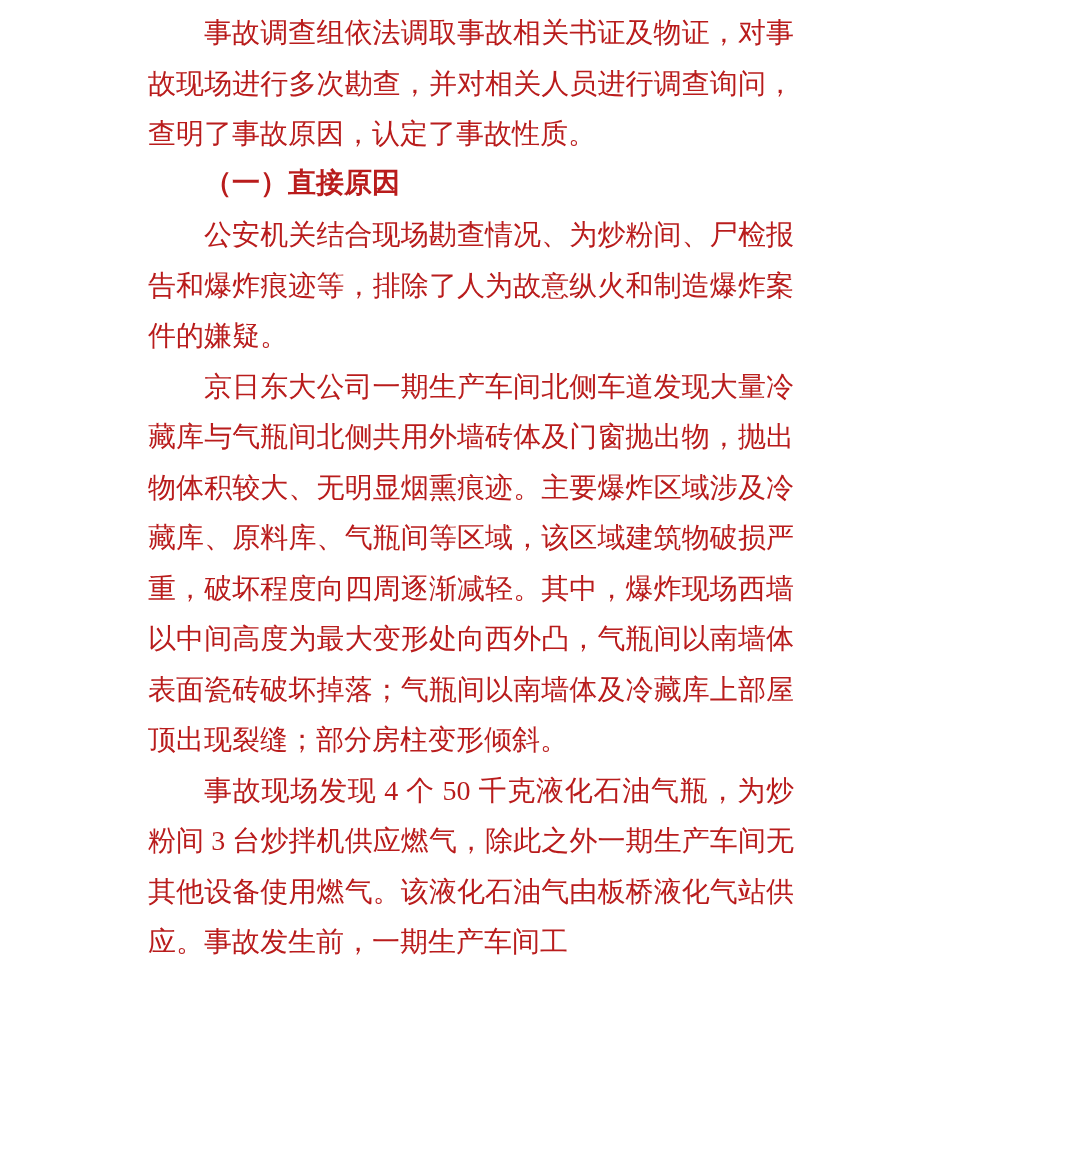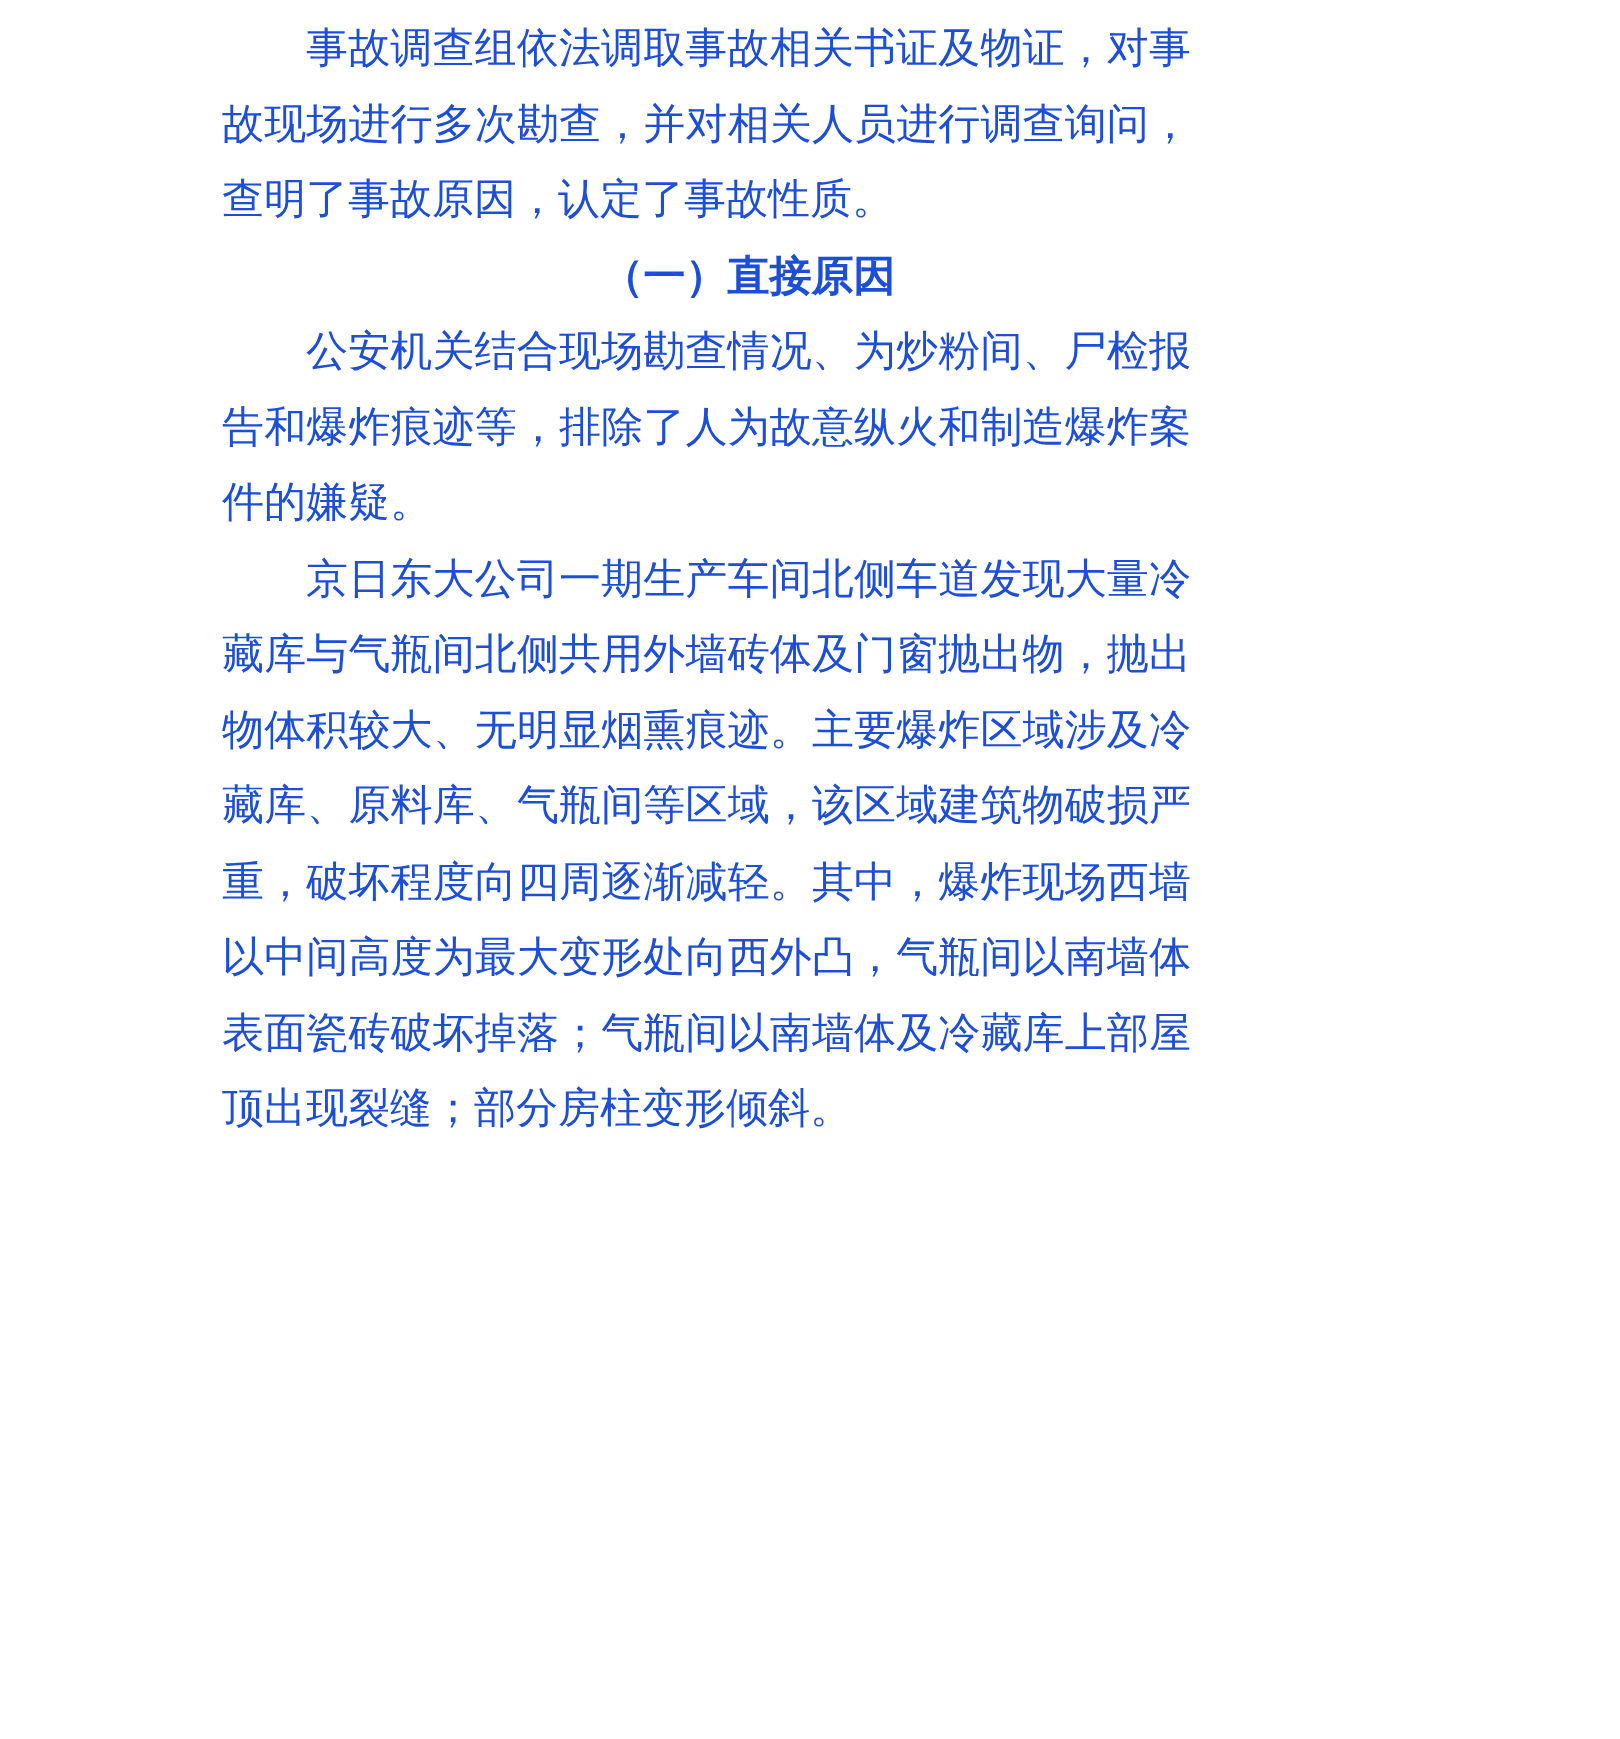--- a/index.html
+++ b/index.html
@@ -11,42 +11,44 @@
     position: relative;
     width: 932px;
     height: 1159px;
     box-sizing: border-box;
     padding: 8px 138px 0 148px;
     background: #ffffff;
     overflow: hidden;
     font-family: "Liberation Serif", "DejaVu Serif", serif;
     font-size: 28px;
     line-height: 50.5px;
-    color: #1d4ed8;
+    color: #b91c1c;
   }
   .page p {
     margin: 0;
     padding: 0;
     text-indent: 2em;
     text-align: justify;
     text-justify: inter-ideograph;
   }
   .page p.heading {
     font-weight: 700;
-    text-align: center;
+    text-align: left;
+    font-family: Liberation Mono, monospace;
   }
   .page p.subheading {
     text-align: left;
   }
   .bold-sans {
     font-family: "Liberation Sans", "DejaVu Sans", sans-serif;
     font-weight: 700;
   }
 </style>
 </head>
 <body>
 
 <div class="page">
     <p class="body"><span>事故调查组依法调取事故相关书证及物证，对事故现场进行多次勘查，并对相关人员进行调查询问，查明了事故原因，认定了事故性质。</span></p>
     <p class="heading"><span>（一）直接原因</span></p>
     <p class="body"><span>公安机关结合现场勘查情况、为炒粉间、尸检报告和爆炸痕迹等，排除了人为故意纵火和制造爆炸案件的嫌疑。</span></p>
     <p class="body"><span>京日东大公司一期生产车间北侧车道发现大量冷藏库与气瓶间北侧共用外墙砖体及门窗抛出物，抛出物体积较大、无明显烟熏痕迹。主要爆炸区域涉及冷藏库、原料库、气瓶间等区域，该区域建筑物破损严重，破坏程度向四周逐渐减轻。其中，爆炸现场西墙以中间高度为最大变形处向西外凸，气瓶间以南墙体表面瓷砖破坏掉落；气瓶间以南墙体及冷藏库上部屋顶出现裂缝；部分房柱变形倾斜。</span></p>
+    <p class="body"><span>事故现场发现 4 个 50 千克液化石油气瓶，为炒粉间 3 台炒拌机供应燃气，除此之外一期生产车间无其他设备使用燃气。该液化石油气由板桥液化气站供应。事故发生前，一期生产车间工</span></p>
   </div>
 
 </body></html>

